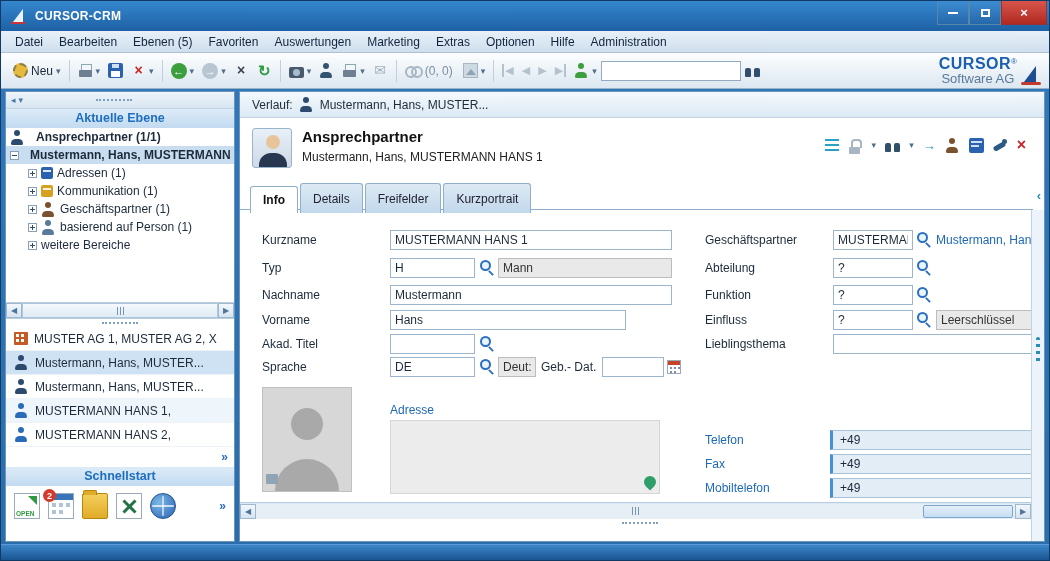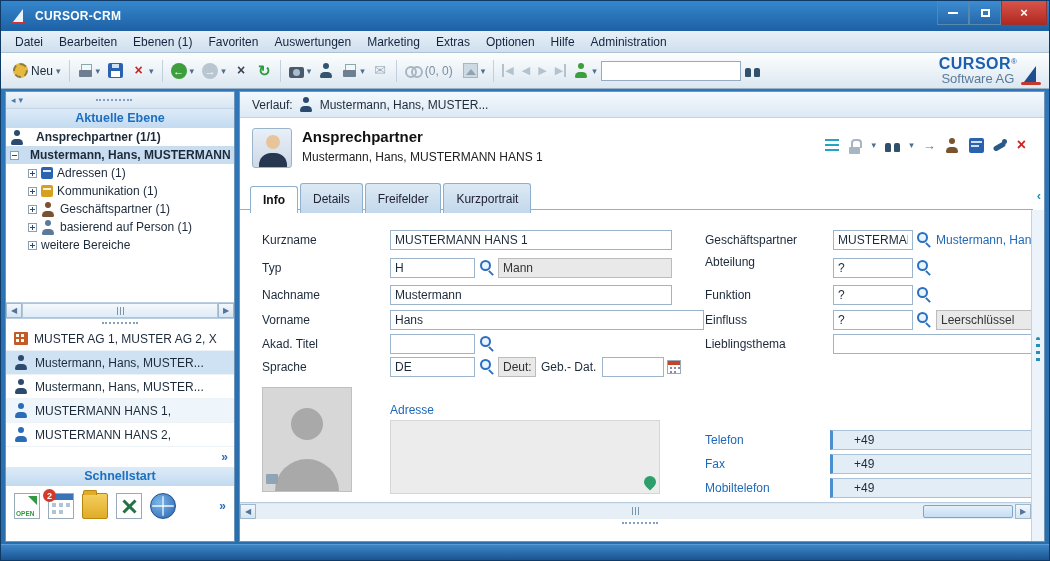--- a/index.html
+++ b/index.html
@@ -162,21 +162,21 @@
   .calico { position:absolute; width:14px; height:14px; background:#fff; border:1px solid #9ab; }
   .calico::before { content:""; position:absolute; top:0; left:0; right:0; height:4px; background:#c4452a; }
   .calico::after { content:""; position:absolute; top:6px; left:2px; width:2px; height:2px; background:#88a; box-shadow:4px 0 #88a, 8px 0 #88a, 0 4px #88a, 4px 4px #88a; }
 
   .photo { position:absolute; left:22px; top:295px; width:90px; height:105px; background:#d7d7d7; border:1px solid #c0c0c0; overflow:hidden; }
   .photo::before { content:""; position:absolute; top:20px; left:50%; transform:translateX(-50%); width:32px; height:32px; border-radius:50%; background:#a9a9a9; }
   .photo::after { content:""; position:absolute; bottom:-6px; left:50%; transform:translateX(-50%); width:64px; height:38px; border-radius:32px 32px 0 0; background:#a9a9a9; }
   .photo-add { position:absolute; left:26px; top:382px; width:12px; height:10px; background:#8fa5b5; border-radius:1px; z-index:2; }
   .addr-box { position:absolute; left:150px; top:328px; width:270px; height:74px; background:#ececec; border:1px solid #d6d6d6; }
   .map-pin { position:absolute; left:404px; top:384px; width:12px; height:12px; background:#2e9e6a; border-radius:50% 50% 50% 0; transform:rotate(-45deg); z-index:2; }
-  .contact-val { position:absolute; left:590px; width:202px; height:20px; background:#e3edf6; border:1px solid #a9c2da; border-left:3px solid #4a90d0; padding:2px 21px; color:#1c2a3a; }
+  .contact-val { position:absolute; left:590px; width:202px; height:20px; background:#e3edf6; border:1px solid #a9c2da; border-left:3px solid #4a90d0; padding:2px 7px; color:#1c2a3a; }
 
   .right-strip { position:absolute; top:118px; right:0; width:13px; bottom:0; background:#edf3fa; border-left:1px solid #c2d4e4; }
   .vdots { position:absolute; right:4px; top:245px; width:4px; height:26px; background:repeating-linear-gradient(#2590b4 0 3px, transparent 3px 7px); border-radius:2px; z-index:2; }
 
   .mscroll { position:absolute; left:0; right:13px; top:410px; height:17px; background:#dce8f3; border-top:1px solid #b8cde0; display:flex; align-items:center; }
   .mtrack { flex:1; height:15px; background:#e6eef6; position:relative; display:flex; align-items:center; justify-content:center; }
   .mthumb { position:absolute; right:2px; width:90px; height:13px; background:linear-gradient(#e4f0fc,#c6ddf2); border:1px solid #7aa6ce; border-radius:2px; }
   .mdots { position:absolute; left:382px; top:430px; width:36px; border-top:2px dotted #7fa0c0; }
 
   
@@ -199,21 +199,21 @@
         </div>
       <div class="win-btn close">
           <span>×</span>
         </div>
     </div>
   </div>
 
   <div class="menubar">
     <span class="menu-item">Datei</span>
     <span class="menu-item">Bearbeiten</span>
-    <span class="menu-item">Ebenen (1)</span>
+    <span class="menu-item">Ebenen (5)</span>
     <span class="menu-item">Favoriten</span>
     <span class="menu-item">Auswertungen</span>
     <span class="menu-item">Marketing</span>
     <span class="menu-item">Extras</span>
     <span class="menu-item">Optionen</span>
     <span class="menu-item">Hilfe</span>
     <span class="menu-item">Administration</span>
   </div>
 
   <div class="toolbar">
@@ -466,40 +466,40 @@
 
       <div class="flabel" style="left:22px;top:169px">Typ</div>
       <input class="field" style="left: 150px; top: 166px; width: 85px;" value="H">
       <span class="lookup pico magico" style="left:239px;top:167px;position:absolute"></span>
       <div class="field ro" style="left:258px;top:166px;width:174px">Mann</div>
 
       <div class="flabel" style="left:22px;top:196px">Nachname</div>
       <input class="field" style="left: 150px; top: 193px; width: 282px;" value="Mustermann">
 
       <div class="flabel" style="left:22px;top:221px">Vorname</div>
-      <input class="field" style="left: 150px; top: 218px; width: 314px;" value="Hans">
+      <input class="field" style="left: 150px; top: 218px; width: 236px;" value="Hans">
 
       <div class="flabel" style="left:22px;top:245px">Akad. Titel</div>
       <input class="field" style="left: 150px; top: 242px; width: 85px;" value="">
       <span class="lookup pico magico" style="left:239px;top:243px;position:absolute"></span>
 
       <div class="flabel" style="left:22px;top:268px">Sprache</div>
       <input class="field" style="left: 150px; top: 265px; width: 85px;" value="DE">
       <span class="lookup pico magico" style="left:239px;top:266px;position:absolute"></span>
       <div class="field ro" style="left:258px;top:265px;width:38px">Deut:</div>
       <div class="flabel" style="left:301px;top:268px">Geb.- Dat.</div>
       <input class="field" style="left: 362px; top: 265px; width: 62px;" value="">
       <span class="calico" style="left:427px;top:268px"></span>
 
       <div class="flabel" style="left:465px;top:141px">Geschäftspartner</div>
       <input class="field" style="left: 593px; top: 138px; width: 80px;" value="MUSTERMANN">
       <span class="lookup pico magico" style="left:676px;top:139px;position:absolute"></span>
       <a class="gp-link" style="left:696px;top:141px;width:96px">Mustermann, Han...</a>
 
-      <div class="flabel" style="left:465px;top:163px">Abteilung</div>
+      <div class="flabel" style="left:465px;top:169px">Abteilung</div>
       <input class="field" style="left: 593px; top: 166px; width: 80px;" value="?">
       <span class="lookup pico magico" style="left:676px;top:167px;position:absolute"></span>
 
       <div class="flabel" style="left:465px;top:196px">Funktion</div>
       <input class="field" style="left: 593px; top: 193px; width: 80px;" value="?">
       <span class="lookup pico magico" style="left:676px;top:194px;position:absolute"></span>
 
       <div class="flabel" style="left:465px;top:221px">Einfluss</div>
       <input class="field" style="left: 593px; top: 218px; width: 80px;" value="?">
       <span class="lookup pico magico" style="left:676px;top:219px;position:absolute"></span>

